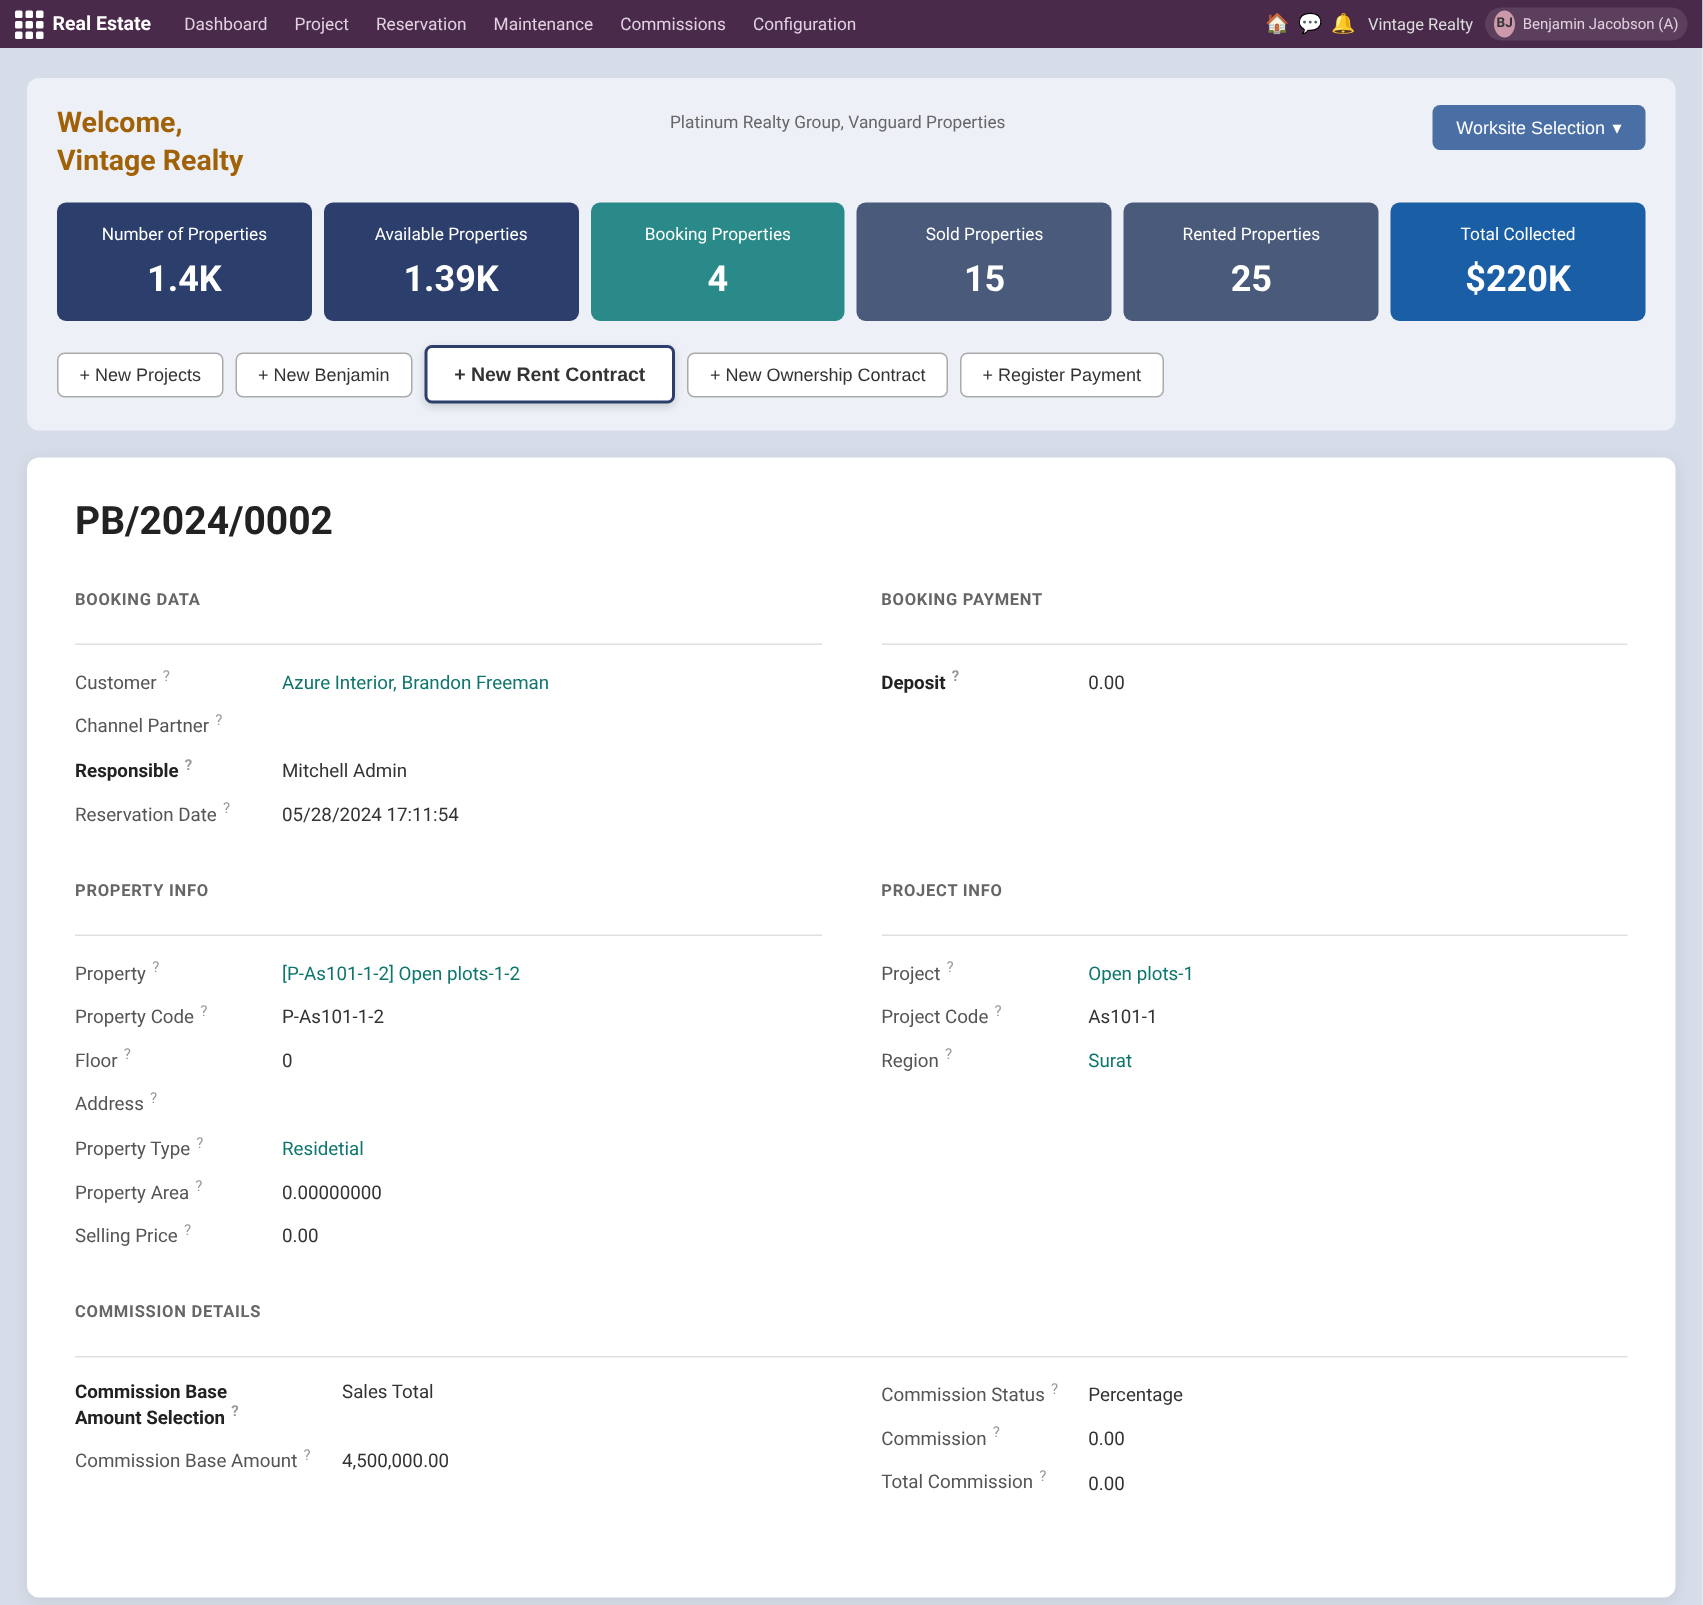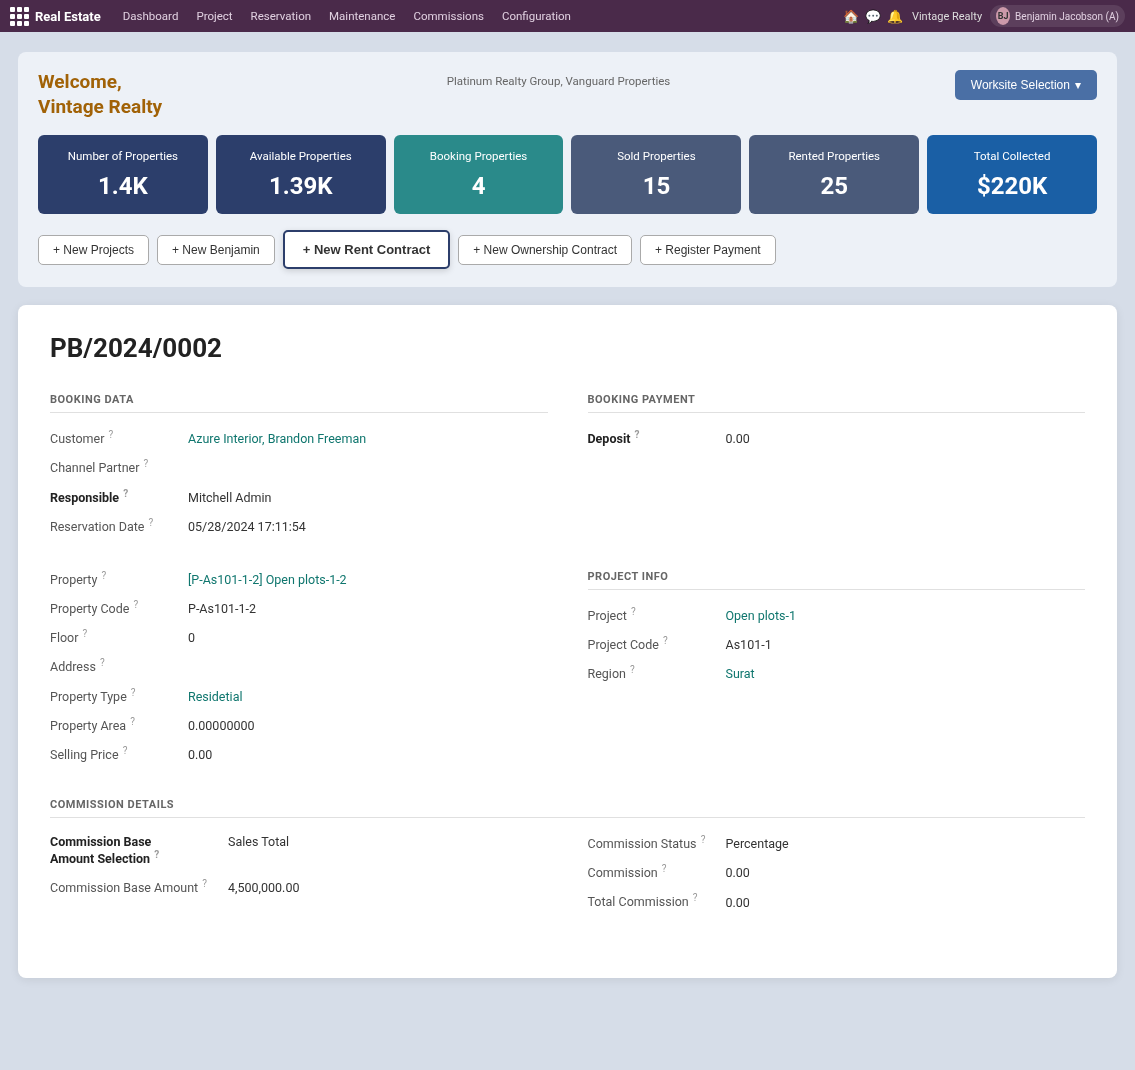--- a/index.html
+++ b/index.html
@@ -193,21 +193,21 @@
     }
 
     
     .section-header {
       font-size: 11px;
       font-weight: 700;
       color: #666;
       letter-spacing: 0.5px;
       text-transform: uppercase;
       border-bottom: 1px solid #e0e0e0;
-      padding-bottom: 6px;
+      padding-bottom: 23px;
       margin-bottom: 16px;
     }
 
     
     .two-col {
       display: grid;
       grid-template-columns: 1fr 1fr;
       gap: 0 40px;
       margin-bottom: 24px;
     }
@@ -371,20 +371,21 @@
         <div class="section-header">BOOKING PAYMENT</div>
         <div class="field-row">
           <span class="field-label bold">Deposit <sup class="field-help">?</sup></span>
           <span class="field-value">0.00</span>
         </div>
       </div>
     </div>
 
     <div class="two-col">
       <div>
+        <div class="section-header">PROPERTY INFO</div>
         <div class="field-row">
           <span class="field-label">Property <sup class="field-help">?</sup></span>
           <a class="field-value link">[P-As101-1-2] Open plots-1-2</a>
         </div>
         <div class="field-row">
           <span class="field-label">Property Code <sup class="field-help">?</sup></span>
           <span class="field-value">P-As101-1-2</span>
         </div>
         <div class="field-row">
           <span class="field-label">Floor <sup class="field-help">?</sup></span>

